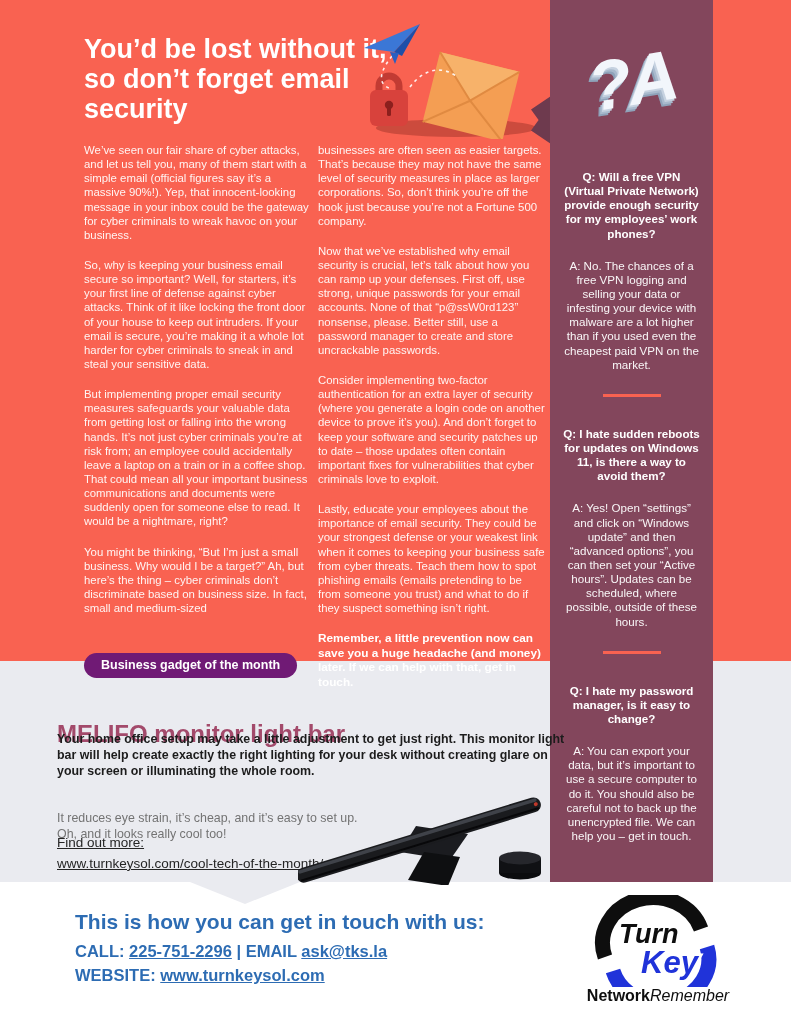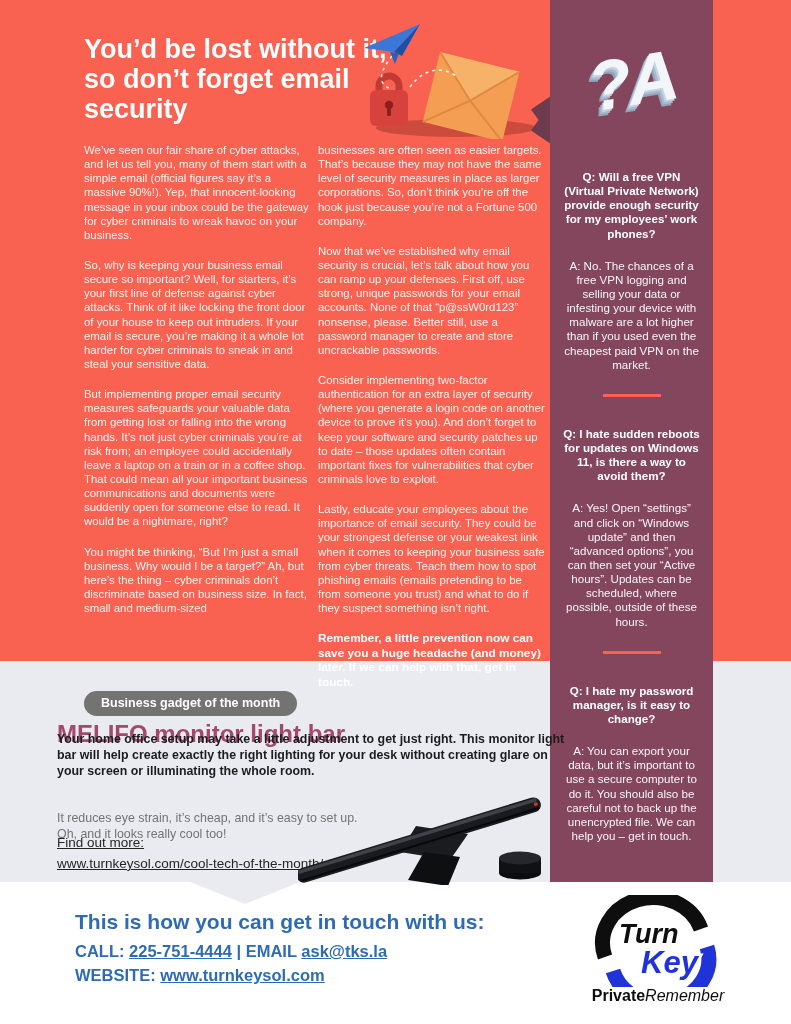--- a/index.html
+++ b/index.html
@@ -39,22 +39,22 @@
     font-size:70px; font-weight:bold; font-style:italic; color:#F2F6FB;
     text-shadow:-2px 2px 0 #C6D2E0, -4px 4px 0 #A9BACD, -6px 6px 0 #8FA3BA;
     letter-spacing:-4px;
   }
   .qa-block { padding:0 13px; text-align:center; color:#fff; font-size:11.6px; line-height:1.22; }
   .qa-block .q { font-weight:bold; margin:14px 0 18px;text-align:center; }
   .qa-block .a { margin:0 0 22px; color:rgba(255,255,255,0.95); }
   .qa-divider { width:58px; height:3px; background:#F96251; margin:0 auto 30px; }
   
   .gadget-badge {
-    position:absolute; left:84px; top:653px; background:#737373; color:#fff;
-    font-size:12.5px; font-weight:bold; padding:5px 17px 6px; border-radius:15px;margin-top:38px;
+    position:absolute; left:84px; top:653px; background:#701a75; color:#fff;
+    font-size:12.5px; font-weight:bold; padding:5px 17px 6px; border-radius:15px;
   }
   .gadget-heading { position:absolute; left:57px; top:720px; color:#A34A6B;
                     font-size:24px; font-weight:bold; }
   .gadget-intro { position:absolute; left:57px; top:731px; width:520px;
                   color:#1C1C1C; font-size:12.4px; font-weight:bold; line-height:1.3; }
   .gadget-body  { position:absolute; left:57px; top:810px; width:310px;
                   color:#737373; font-size:12.4px; line-height:1.3; }
   .gadget-link-block { position:absolute; left:57px; top:833px; width:332px; text-align:left;
                        color:#252525; font-size:13.5px; line-height:1.55; }
   .gadget-link-block a { color:#252525; text-decoration:underline; cursor:pointer; }
@@ -162,34 +162,34 @@
     <ellipse cx="0" cy="7" rx="21" ry="6.5" fill="#0B0C0E"></ellipse>
     <rect x="-21" y="-8" width="42" height="15" fill="#101114"></rect>
     <ellipse cx="0" cy="-8" rx="21" ry="6.5" fill="#26272C"></ellipse>
   </g>
 </svg>
 
 <div class="contact">
   <div class="contact-heading">This is how you can get in touch with us:</div>
   <div class="contact-line">
     <span>CALL:</span>
-    <a>225-751-4444</a>
+    <a>225-751-2296</a>
     <span class="sep">|</span>
     <span>EMAIL</span>
     <a>ask@tks.la</a>
   </div>
   <div class="contact-line">
     <span>WEBSITE:</span>
     <a>www.turnkeysol.com</a>
   </div>
 </div>
 
 <div class="tk-logo">
   <svg width="150" height="92" viewBox="0 0 150 92" aria-hidden="true">
     <path d="M 22 62 A 40 36 0 0 1 118 34" stroke="#0E0E0E" stroke-width="15" fill="none"></path>
     <path d="M 124 52 A 40 36 0 0 1 30 76" stroke="#2033D9" stroke-width="15" fill="none"></path>
     <text x="36" y="48" font-size="27" font-weight="bold" font-style="italic" fill="#0E0E0E" stroke="#FFFFFF" stroke-width="5" paint-order="stroke" font-family="Liberation Sans, sans-serif">Turn</text>
     <text x="58" y="78" font-size="31" font-weight="bold" font-style="italic" fill="#2033D9" stroke="#FFFFFF" stroke-width="5" paint-order="stroke" font-family="Liberation Sans, sans-serif">Key</text>
   </svg>
   <div class="tk-wordmark">
-    <span class="bold">Private</span><span class="ital">Remember</span>
+    <span class="bold">Network</span><span class="ital">Remember</span>
   </div>
 </div>
 
 </body></html>

